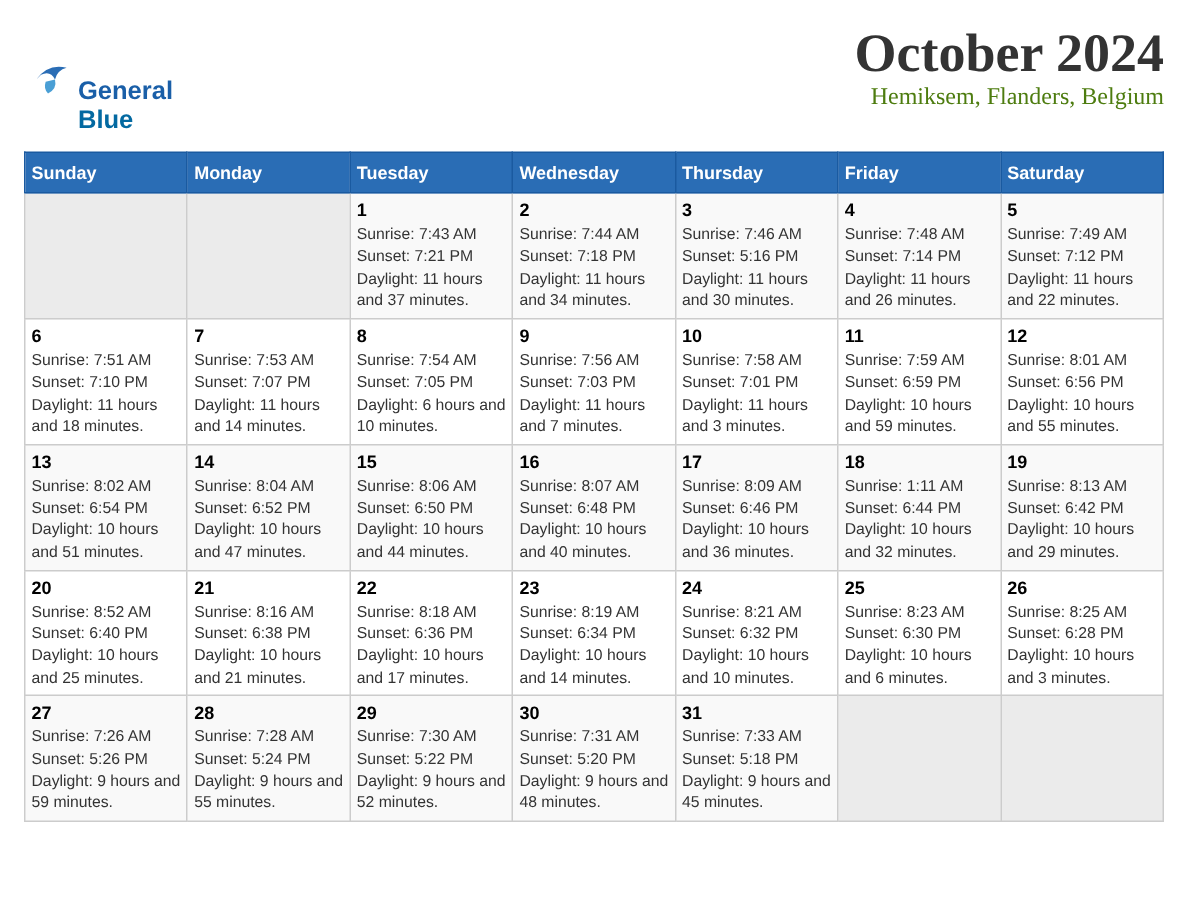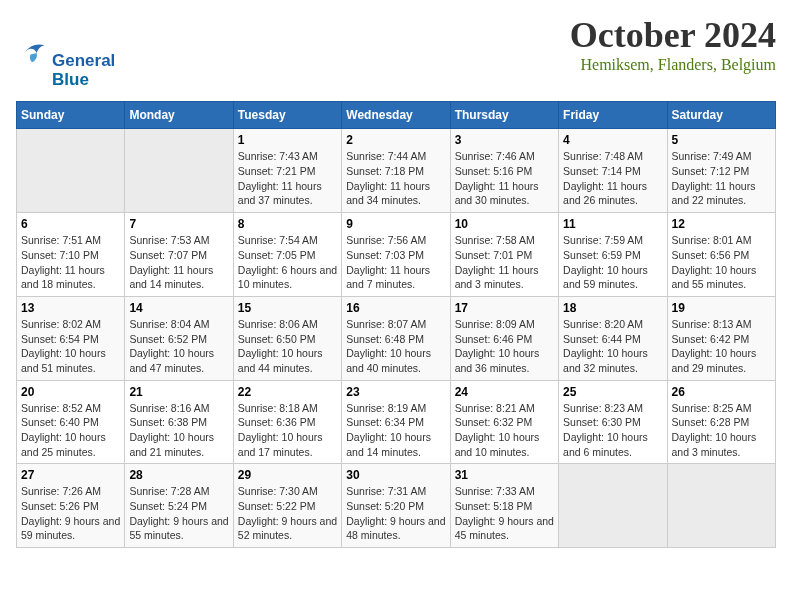--- a/index.html
+++ b/index.html
@@ -256,21 +256,21 @@
           <span class="day-num">17</span>
           <div class="day-info">
             <div>Sunrise: 8:09 AM</div>
             <div>Sunset: 6:46 PM</div>
             <div>Daylight: 10 hours and 36 minutes.</div>
           </div>
         </td>
         <td>
           <span class="day-num">18</span>
           <div class="day-info">
-            <div>Sunrise: 8:20 AM</div>
+            <div>Sunrise: 1:11 AM</div>
             <div>Sunset: 6:44 PM</div>
             <div>Daylight: 10 hours and 32 minutes.</div>
           </div>
         </td>
         <td>
           <span class="day-num">19</span>
           <div class="day-info">
             <div>Sunrise: 8:13 AM</div>
             <div>Sunset: 6:42 PM</div>
             <div>Daylight: 10 hours and 29 minutes.</div>

